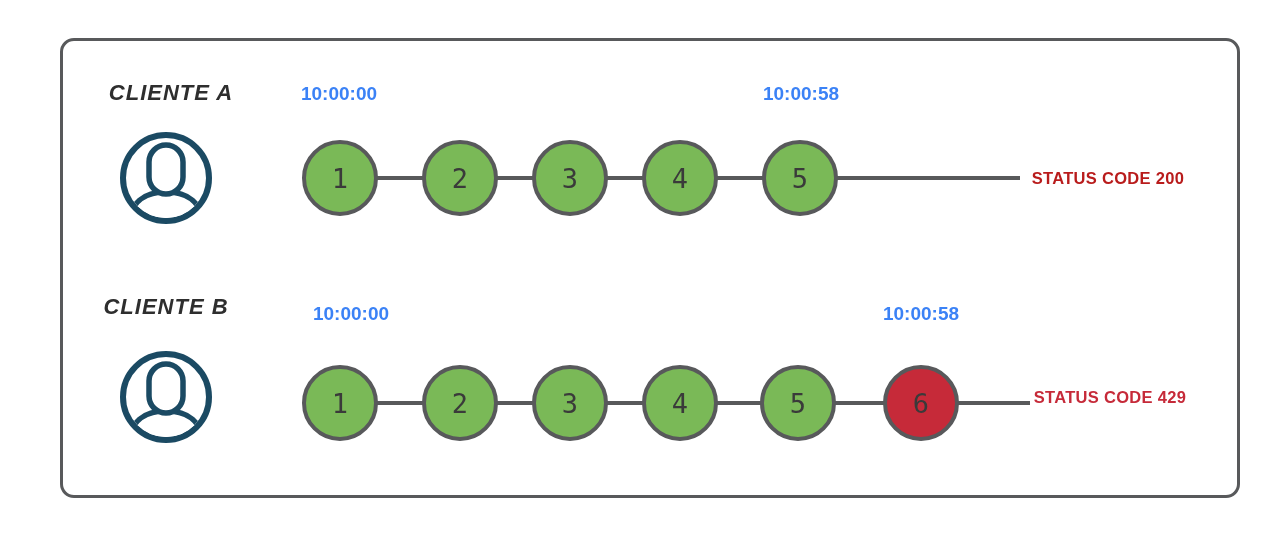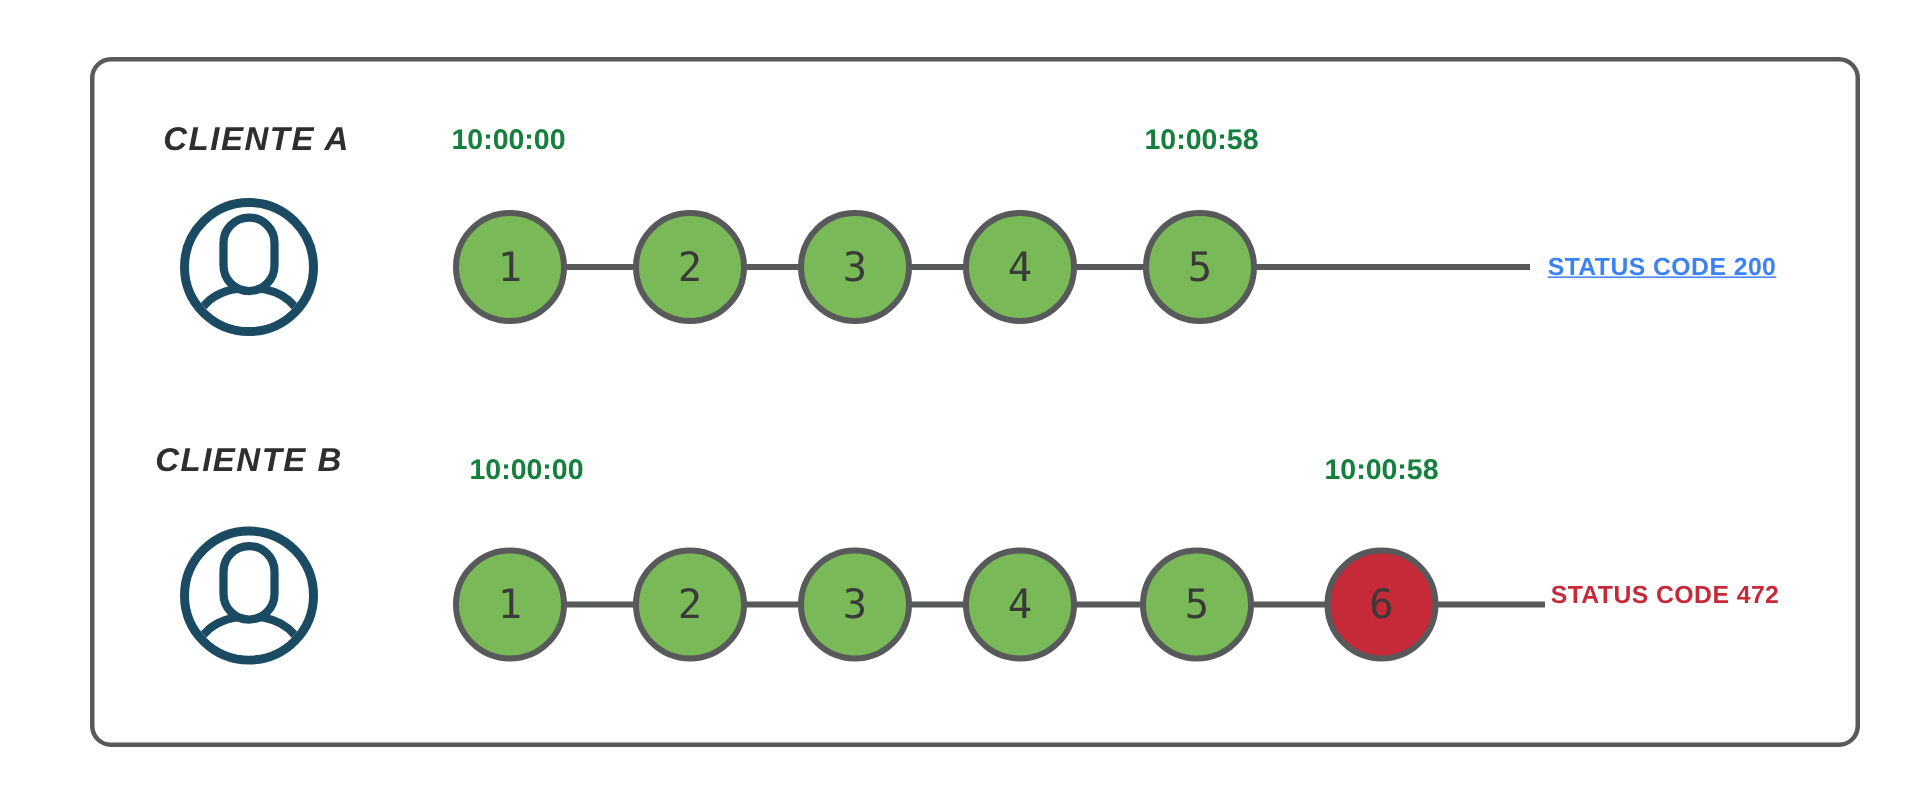--- a/index.html
+++ b/index.html
@@ -39,21 +39,21 @@
   .avatar {
     position: absolute;
     width: 96px;
     height: 96px;
   }
   .timestamp {
     position: absolute;
     transform: translateX(-50%);
     font-size: 19px;
     font-weight: bold;
-    color: #15803d;
+    color: #3b82f6;
     white-space: nowrap;
   }
   .timeline-line {
     position: absolute;
     height: 4px;
     background: #58595b;
     z-index: 1;
   }
   .request-circle {
     position: absolute;
@@ -110,21 +110,21 @@
     <div class="timeline-line" style="left:340px; top:176px; width:680px;"></div>
 
     <div>
         <div class="request-circle" style="left: 302px; top: 140px; background: rgb(122, 185, 87);">1</div>
         <div class="request-circle" style="left: 422px; top: 140px; background: rgb(122, 185, 87);">2</div>
         <div class="request-circle" style="left: 532px; top: 140px; background: rgb(122, 185, 87);">3</div>
         <div class="request-circle" style="left: 642px; top: 140px; background: rgb(122, 185, 87);">4</div>
         <div class="request-circle" style="left: 762px; top: 140px; background: rgb(122, 185, 87);">5</div>
       </div>
 
-    <div class="status-block" style="left: 1108px; top: 179px; color: #3b82f6; text-decoration: underline;">
+    <div class="status-block" style="left: 1108px; top: 179px; color: #b91c1c;">
       <div>STATUS CODE 200</div>
     </div>
   </div>
 
   <div>
     <div class="client-label" style="left:166px; top:294px;">CLIENTE B</div>
 
     <div class="avatar" style="left:118px; top:349px;">
       <svg width="96" height="96" viewBox="0 0 96 96">
         <clipPath id="avclip1">
@@ -146,16 +146,16 @@
     <div>
         <div class="request-circle" style="left: 302px; top: 365px; background: rgb(122, 185, 87);">1</div>
         <div class="request-circle" style="left: 422px; top: 365px; background: rgb(122, 185, 87);">2</div>
         <div class="request-circle" style="left: 532px; top: 365px; background: rgb(122, 185, 87);">3</div>
         <div class="request-circle" style="left: 642px; top: 365px; background: rgb(122, 185, 87);">4</div>
         <div class="request-circle" style="left: 760px; top: 365px; background: rgb(122, 185, 87);">5</div>
         <div class="request-circle" style="left: 883px; top: 365px; background: rgb(198, 42, 57);">6</div>
       </div>
 
     <div class="status-block" style="left: 1110px; top: 398px; color: rgb(198, 42, 57);">
-      <div>STATUS CODE 472</div>
+      <div>STATUS CODE 429</div>
     </div>
   </div>
 </div>
 
 </body></html>

